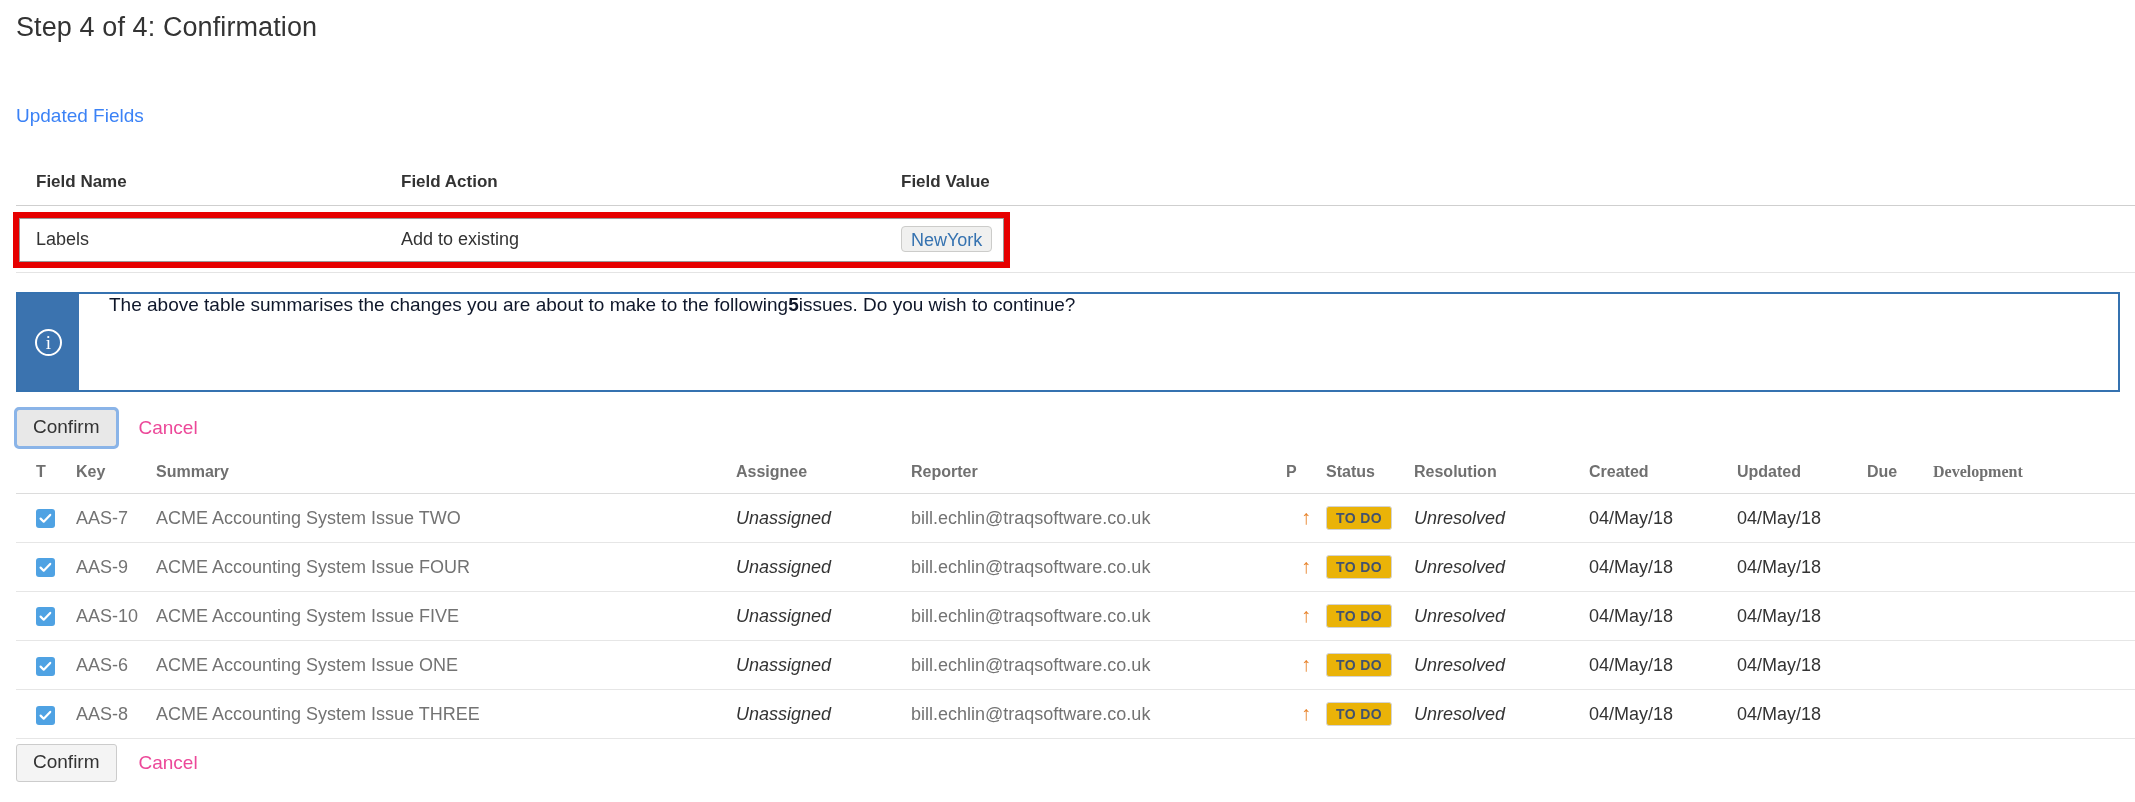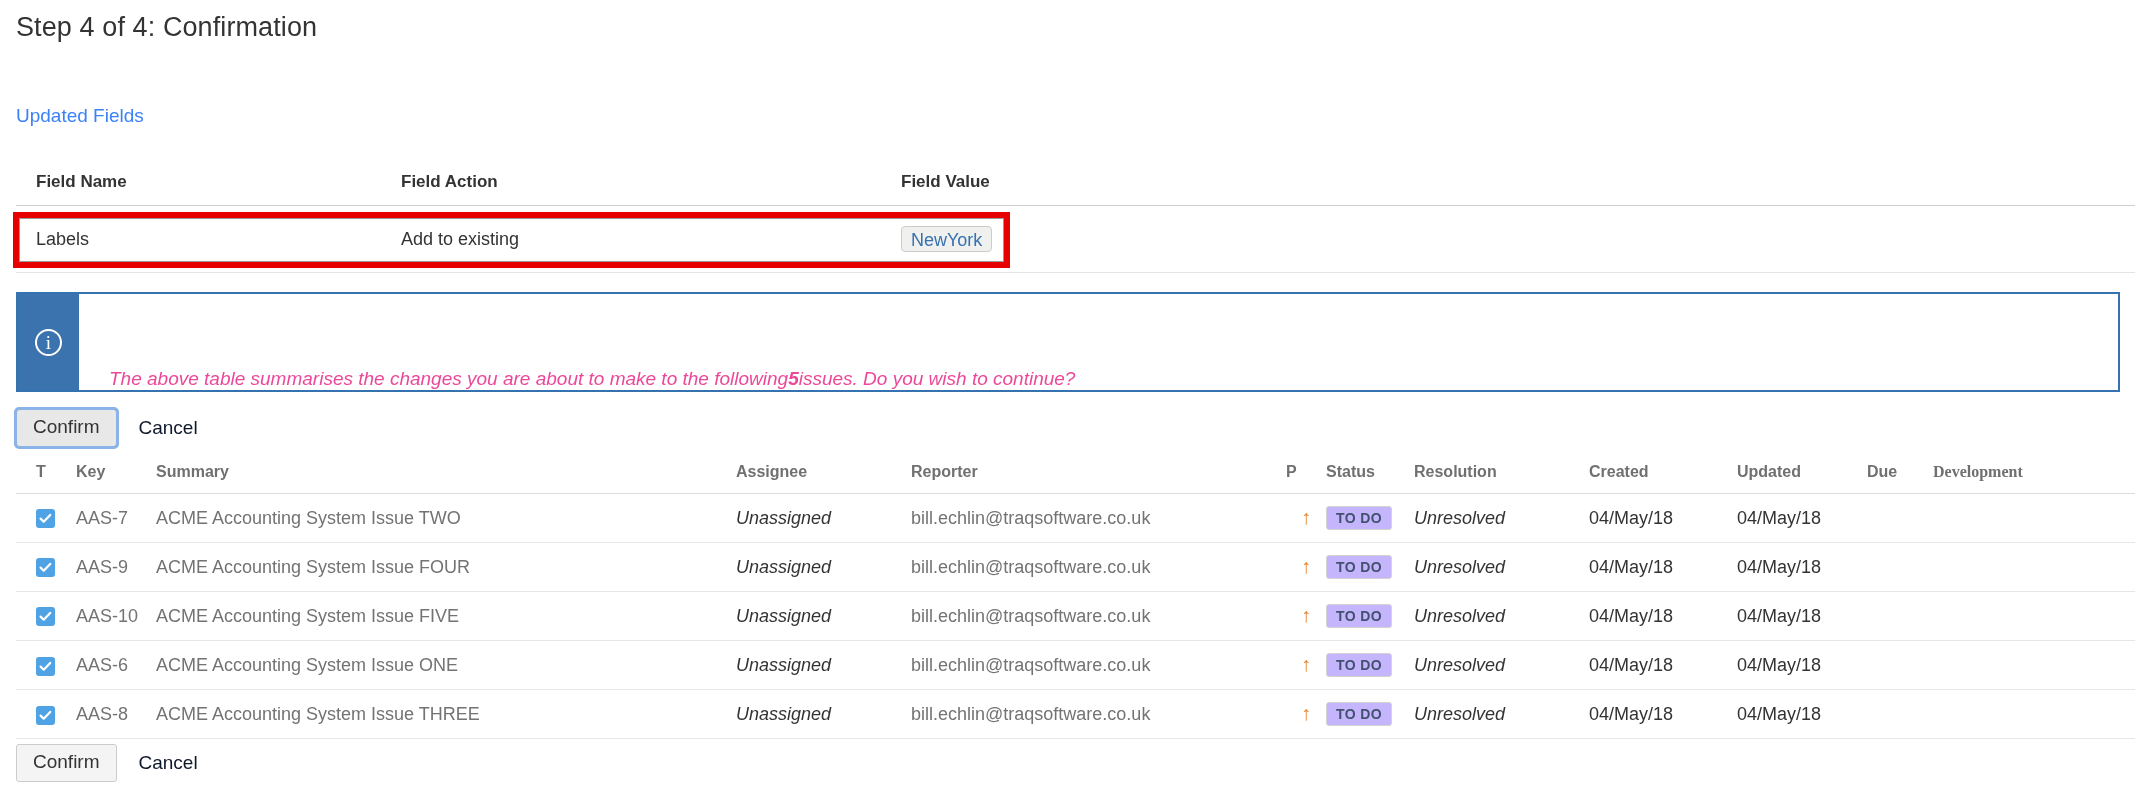--- a/index.html
+++ b/index.html
@@ -124,25 +124,24 @@
     font-size: 19px;
     font-family: "Liberation Serif", serif;
     display: flex;
     align-items: center;
     justify-content: center;
     line-height: 1;
     box-sizing: border-box;
   }
   .info-banner-text {
     display: flex;
-    align-items: flex-end;
+    align-items: flex-start;
     padding-left: 30px;
     font-size: 19px;
-    color: #ec4899;
-    font-style: italic;
+    color: #0f172a;
   }
   .info-banner-text b { font-weight: bold; }
 
   
   .btn-row-top {
     position: absolute;
     left: 16px;
     top: 409px;
     display: flex;
     align-items: center;
@@ -170,21 +169,21 @@
   .btn-confirm.focused {
     outline: 3px solid #8ab4e8;
     outline-offset: -1px;
     box-shadow: 0 0 0 1px #8ab4e8;
   }
   .btn-confirm.plain {
     background: #f4f4f4;
     border: 1px solid #cccccc;
   }
   .link {
-    color: #0f172a;
+    color: #ec4899;
     font-size: 19px;
     text-decoration: none;
     cursor: pointer;
   }
 
   
   .issue-table {
     position: absolute;
     left: 16px;
     top: 463px;
@@ -249,21 +248,21 @@
     color: #e8842c;
     font-size: 20px;
     line-height: 1;
     display: inline-block;
     cursor: pointer;
   }
   .status-chip {
     display: inline-block;
     border: 1px solid #d3d3d3;
     border-radius: 3px;
-    background: #c4b5fd;
+    background: #eab308;
     color: #42526e;
     font-size: 14px;
     font-weight: bold;
     letter-spacing: 0.4px;
     padding: 3px 9px 3px 9px;
     line-height: 1.15;
     cursor: pointer;
   }
 </style>
 </head>

